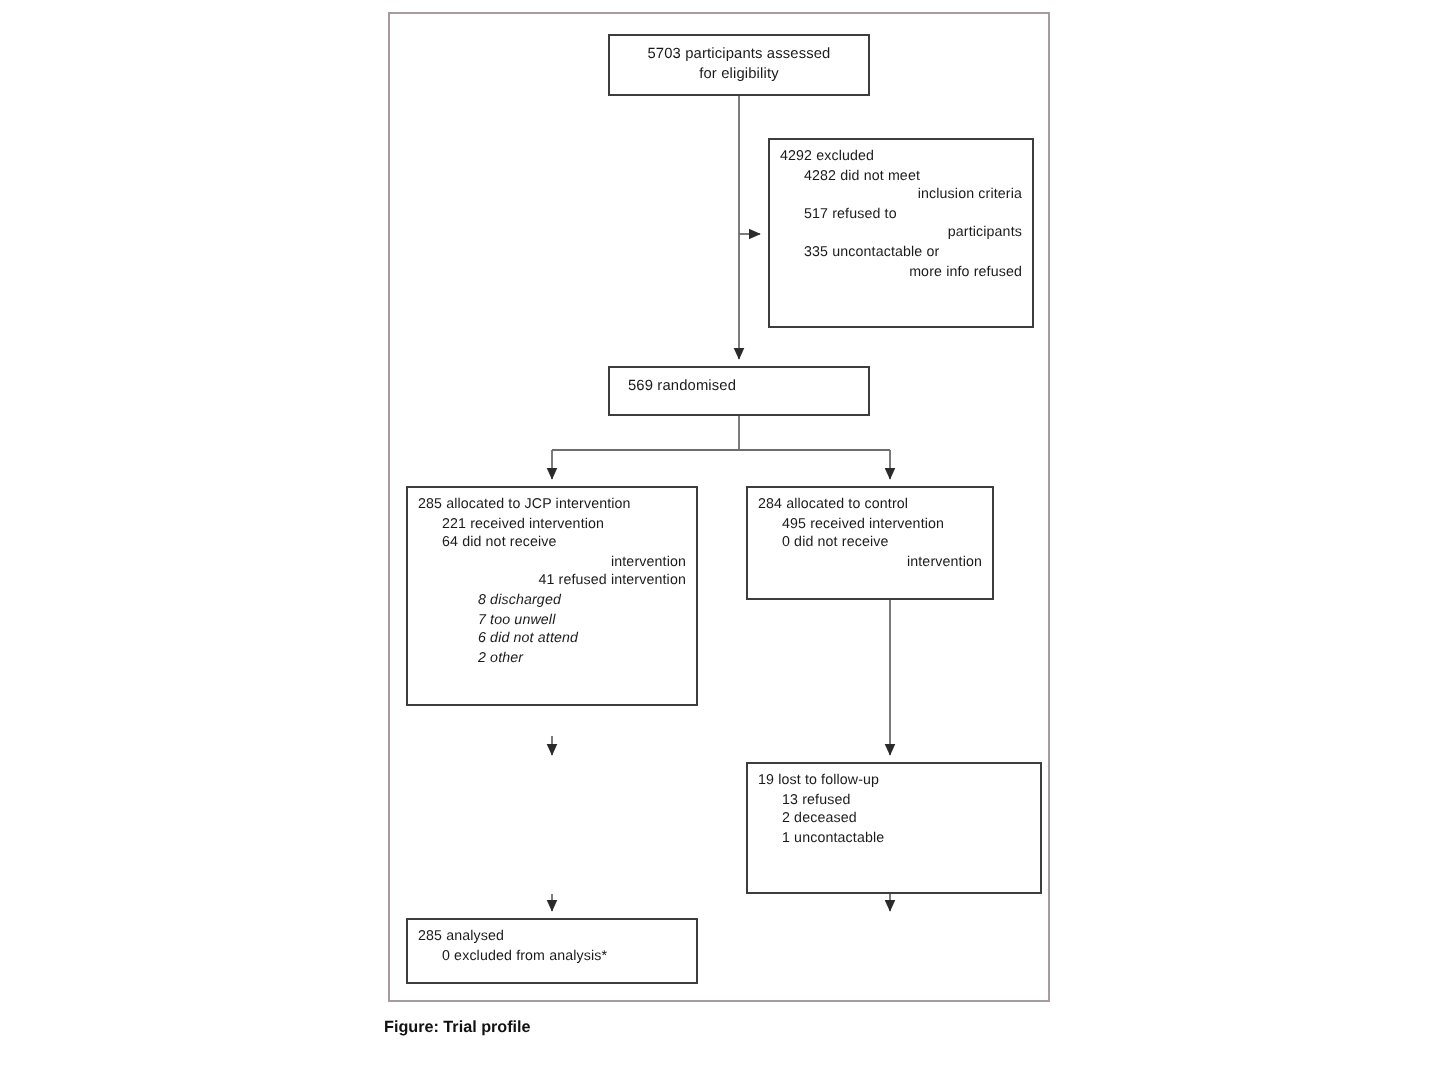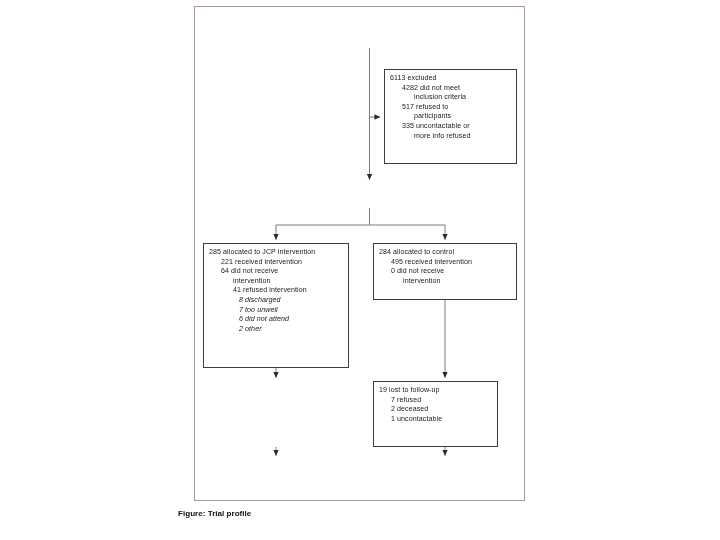--- a/index.html
+++ b/index.html
@@ -62,46 +62,46 @@
     white-space: nowrap;
     display: block;
   }
 
   
   .node.center .ln { text-align: center; }
 
   
   .lvl0 { padding-left: 0px; }
   .lvl1 { padding-left: 12px; }
-  .lvl2 { padding-left: 24px; }
+  .lvl2 { padding-left: 24px; text-align: right; }
   .lvl3 { padding-left: 30px; font-style: italic; }
 
   
   #node-assessed   { left: 109px; top: 10px;  width: 131px; height: 31px; }
   #node-excluded   { left: 189px; top: 62px;  width: 133px; height: 95px; }
   #node-randomised { left: 109px; top: 176px; width: 131px; height: 25px; }
 
-  #node-alloc-int  { left: 8px;   top: 236px; width: 146px; height: 125px; }
-  #node-alloc-ctl  { left: 178px; top: 236px; width: 144px; height: 57px; }
+  #node-alloc-int  { left: 8px;   top: 236px; width: 146px; height: 110px; }
+  #node-alloc-ctl  { left: 178px; top: 236px; width: 124px; height: 57px; }
 
   #node-ltfu-int   { left: 8px;   top: 374px; width: 146px; height: 66px; }
-  #node-ltfu-ctl   { left: 178px; top: 374px; width: 125px; height: 66px; }
+  #node-ltfu-ctl   { left: 178px; top: 374px; width: 148px; height: 66px; }
 
   #node-anal-int   { left: 8px;   top: 452px; width: 146px; height: 33px; }
   #node-anal-ctl   { left: 178px; top: 452px; width: 144px; height: 33px; }
 
   
   #node-assessed   { font-size: 7.4px; }
   #node-randomised { font-size: 7.4px; padding-left: 9px; }
   #node-randomised .ln { text-align: left; }
 
   
   #caption {
     position: absolute;
-    left: 178px;
+    left: 192px;
     top: 508px;
     width: 340px;
     color: #111111;
   }
   #caption-title {
     font-size: 8.1px;
     font-weight: bold;
     line-height: 11px;
     white-space: nowrap;
   }
@@ -135,31 +135,38 @@
         <line x1="250" y1="218" x2="250" y2="232.5" marker-end="url(#arw)"></line>
 
         <line x1="81" y1="361" x2="81" y2="370.5" marker-end="url(#arw)"></line>
         <line x1="250" y1="293" x2="250" y2="370.5" marker-end="url(#arw)"></line>
 
         <line x1="81" y1="440" x2="81" y2="448.5" marker-end="url(#arw)"></line>
         <line x1="250" y1="440" x2="250" y2="448.5" marker-end="url(#arw)"></line>
       </g>
     </svg>
 
+    <div class="node center" id="node-assessed">
+      <span class="ln lvl0">5703 participants assessed</span>
+      <span class="ln lvl0">for eligibility</span>
+    </div>
 
     <div class="node" id="node-excluded">
-      <span class="ln lvl0">6113 excluded</span>
+      <span class="ln lvl0">4292 excluded</span>
       <span class="ln lvl1">4282 did not meet</span>
       <span class="ln lvl2">inclusion criteria</span>
       <span class="ln lvl1">517 refused to</span>
       <span class="ln lvl2">participants</span>
       <span class="ln lvl1">335 uncontactable or</span>
       <span class="ln lvl2">more info refused</span>
     </div>
 
+    <div class="node" id="node-randomised">
+      <span class="ln lvl0">569 randomised</span>
+    </div>
 
     <div class="node" id="node-alloc-int">
       <span class="ln lvl0">285 allocated to JCP intervention</span>
       <span class="ln lvl1">221 received intervention</span>
       <span class="ln lvl1">64 did not receive</span>
       <span class="ln lvl2">intervention</span>
       <span class="ln lvl2">41 refused intervention</span>
       <span class="ln lvl3">8 discharged</span>
       <span class="ln lvl3">7 too unwell</span>
       <span class="ln lvl3">6 did not attend</span>
@@ -169,25 +176,29 @@
     <div class="node" id="node-alloc-ctl">
       <span class="ln lvl0">284 allocated to control</span>
       <span class="ln lvl1">495 received intervention</span>
       <span class="ln lvl1">0 did not receive</span>
       <span class="ln lvl2">intervention</span>
     </div>
 
 
     <div class="node" id="node-ltfu-ctl">
       <span class="ln lvl0">19 lost to follow-up</span>
-      <span class="ln lvl1">7 refused</span>
+      <span class="ln lvl1">13 refused</span>
       <span class="ln lvl1">2 deceased</span>
       <span class="ln lvl1">1 uncontactable</span>
     </div>
 
+    <div class="node" id="node-anal-int">
+      <span class="ln lvl0">285 analysed</span>
+      <span class="ln lvl1">0 excluded from analysis*</span>
+    </div>
 
 
   </div>
 </div>
 
 <div id="caption">
   <div id="caption-title">Figure: Trial profile</div>
 </div>
 
 </body></html>

